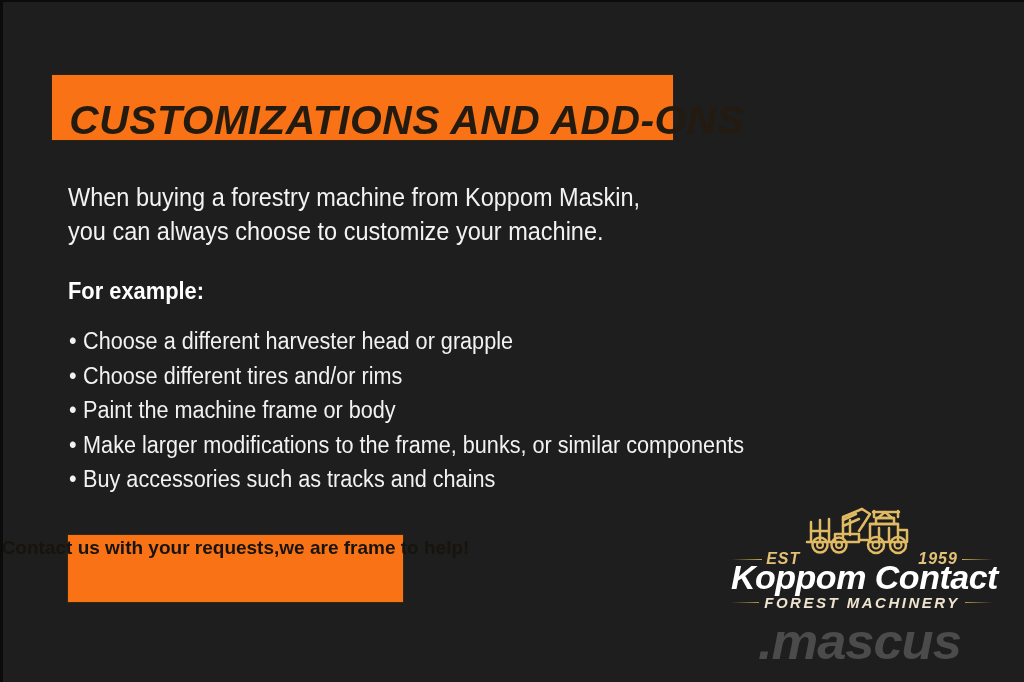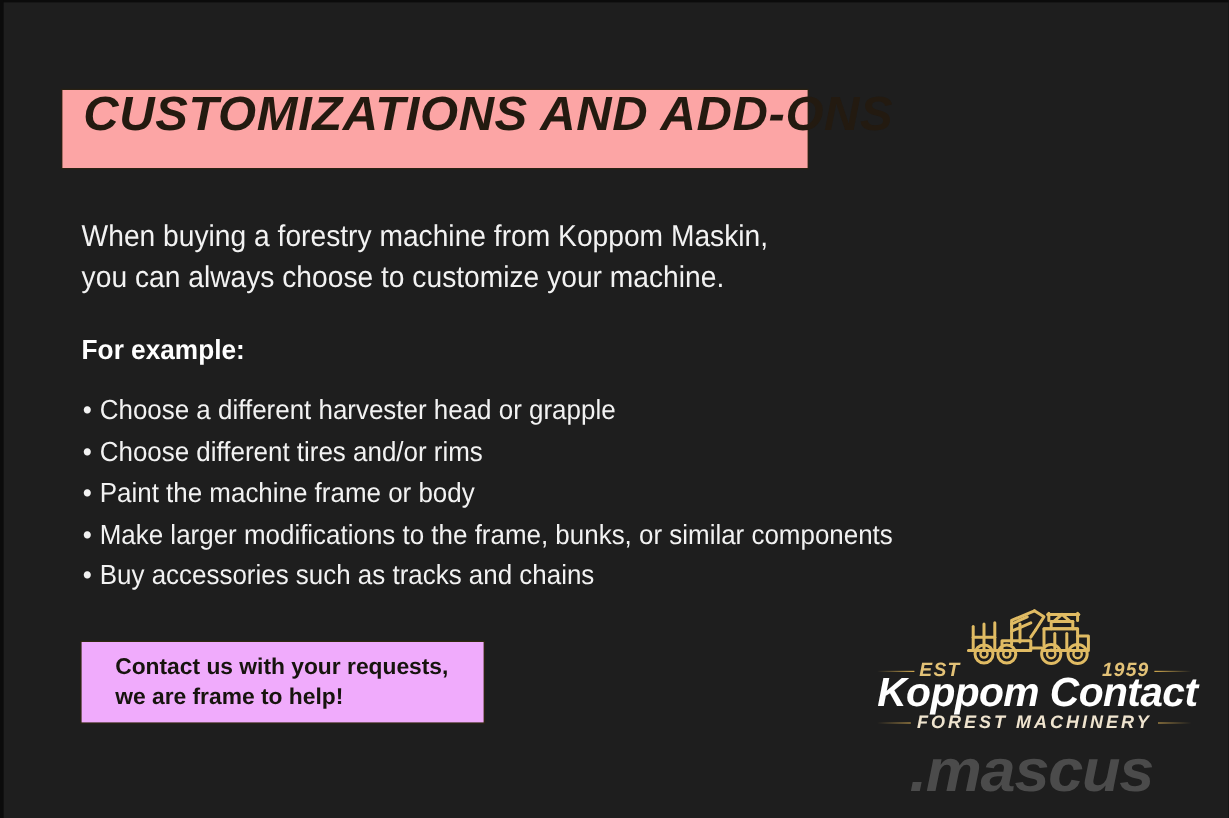--- a/index.html
+++ b/index.html
@@ -19,23 +19,23 @@
     box-sizing: border-box;
   }
 
   
   #title-banner {
     position: absolute;
     left: 49px;
     top: 73px;
     width: 621px;
     height: 65px;
-    background: #fca5a5;
+    background: #f97316;
     display: flex;
-    align-items: flex-start;
+    align-items: flex-end;
     box-shadow: 0 0 0 1px #2a2213;
   }
   #title-text {
     font-family: "Liberation Sans Narrow", "Liberation Sans", sans-serif;
     font-style: italic;
     font-weight: bold;
     font-size: 40px;
     letter-spacing: 0.5px;
     color: #231a10;
     padding-left: 17px;
@@ -103,27 +103,26 @@
     font-size: 23px;
   }
 
   
   #contact-box {
     position: absolute;
     left: 65px;
     top: 533px;
     width: 335px;
     height: 67px;
-    background: #f0abfc;
+    background: #f97316;
     box-shadow: 0 0 0 1px #30280f;
     display: flex;
-    flex-direction: column;
+    flex-direction: row;
     justify-content: center;
     box-sizing: border-box;
-    padding-left: 28px;
   }
   #contact-box .cline {
     color: #17140e;
     font-size: 19px;
     font-weight: bold;
     line-height: 25px;
     font-family: "Liberation Sans", sans-serif;
     white-space: nowrap;
   }
 

